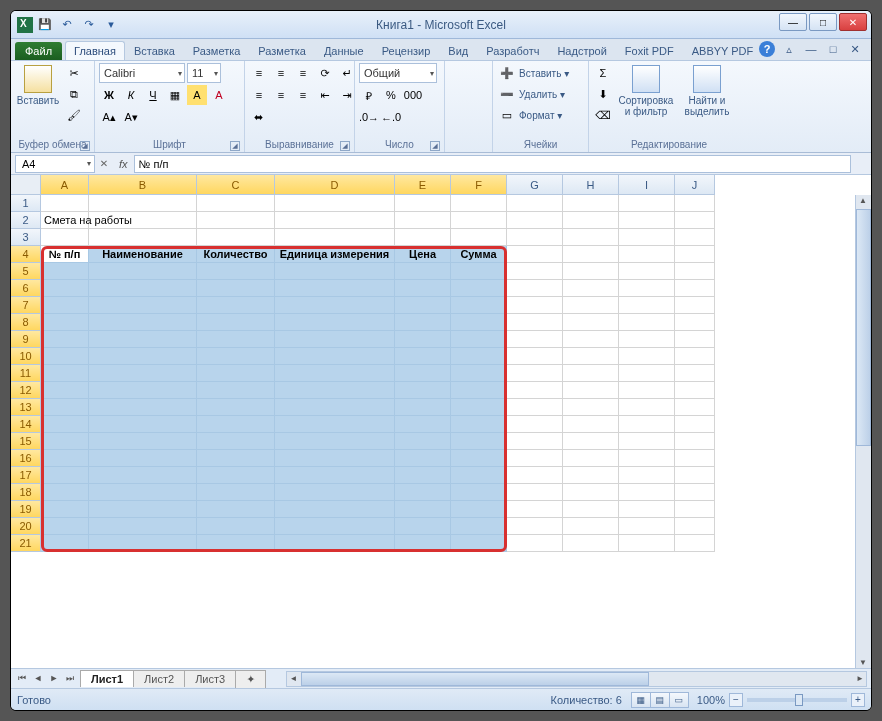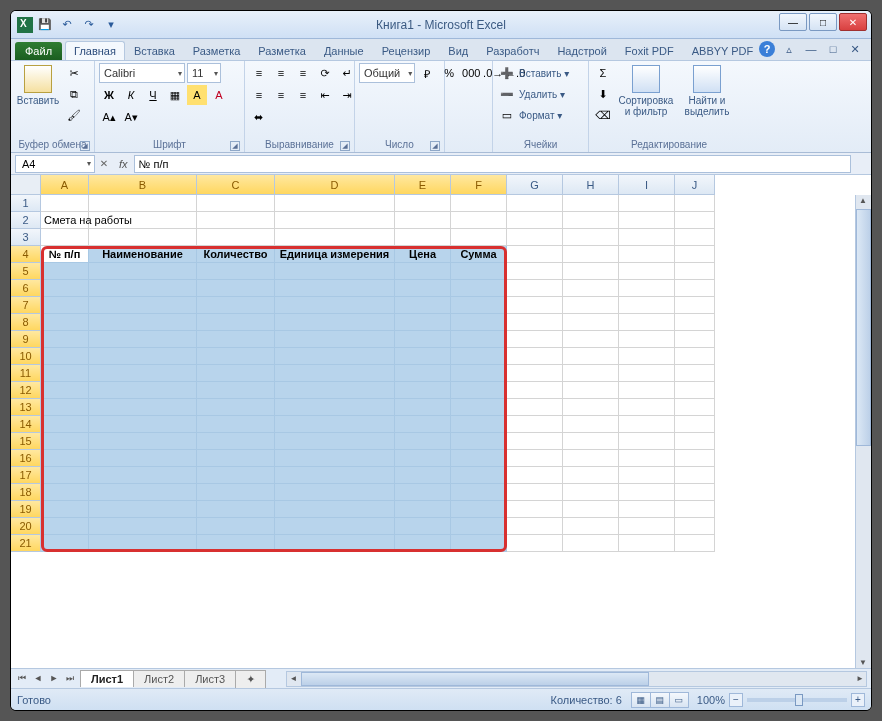--- a/index.html
+++ b/index.html
@@ -188,21 +188,21 @@
         <div class="sbtn">⇤</div>
         <div class="sbtn">⇥</div>
       </div>
       <div class="row">
               <div class="sbtn" style="width:auto;padding:0 4px">⬌</div>
             </div>
     </div>
     <div class="group-label"><span>Выравнивание</span><span class="dlg">◢</span></div>
   </div>
   <div class="group" style="width:90px">
-    <div class="group-body" style="gap:2px">
+    <div class="group-body" style="flex-direction:column;gap:2px">
       <div class="combo" style="width:78px">Общий</div>
       <div class="row">
         <div class="sbtn">₽</div>
         <div class="sbtn">%</div>
         <div class="sbtn">000</div>
       </div>
       <div class="row">
         <div class="sbtn">.0→</div>
         <div class="sbtn">←.0</div>
       </div>

